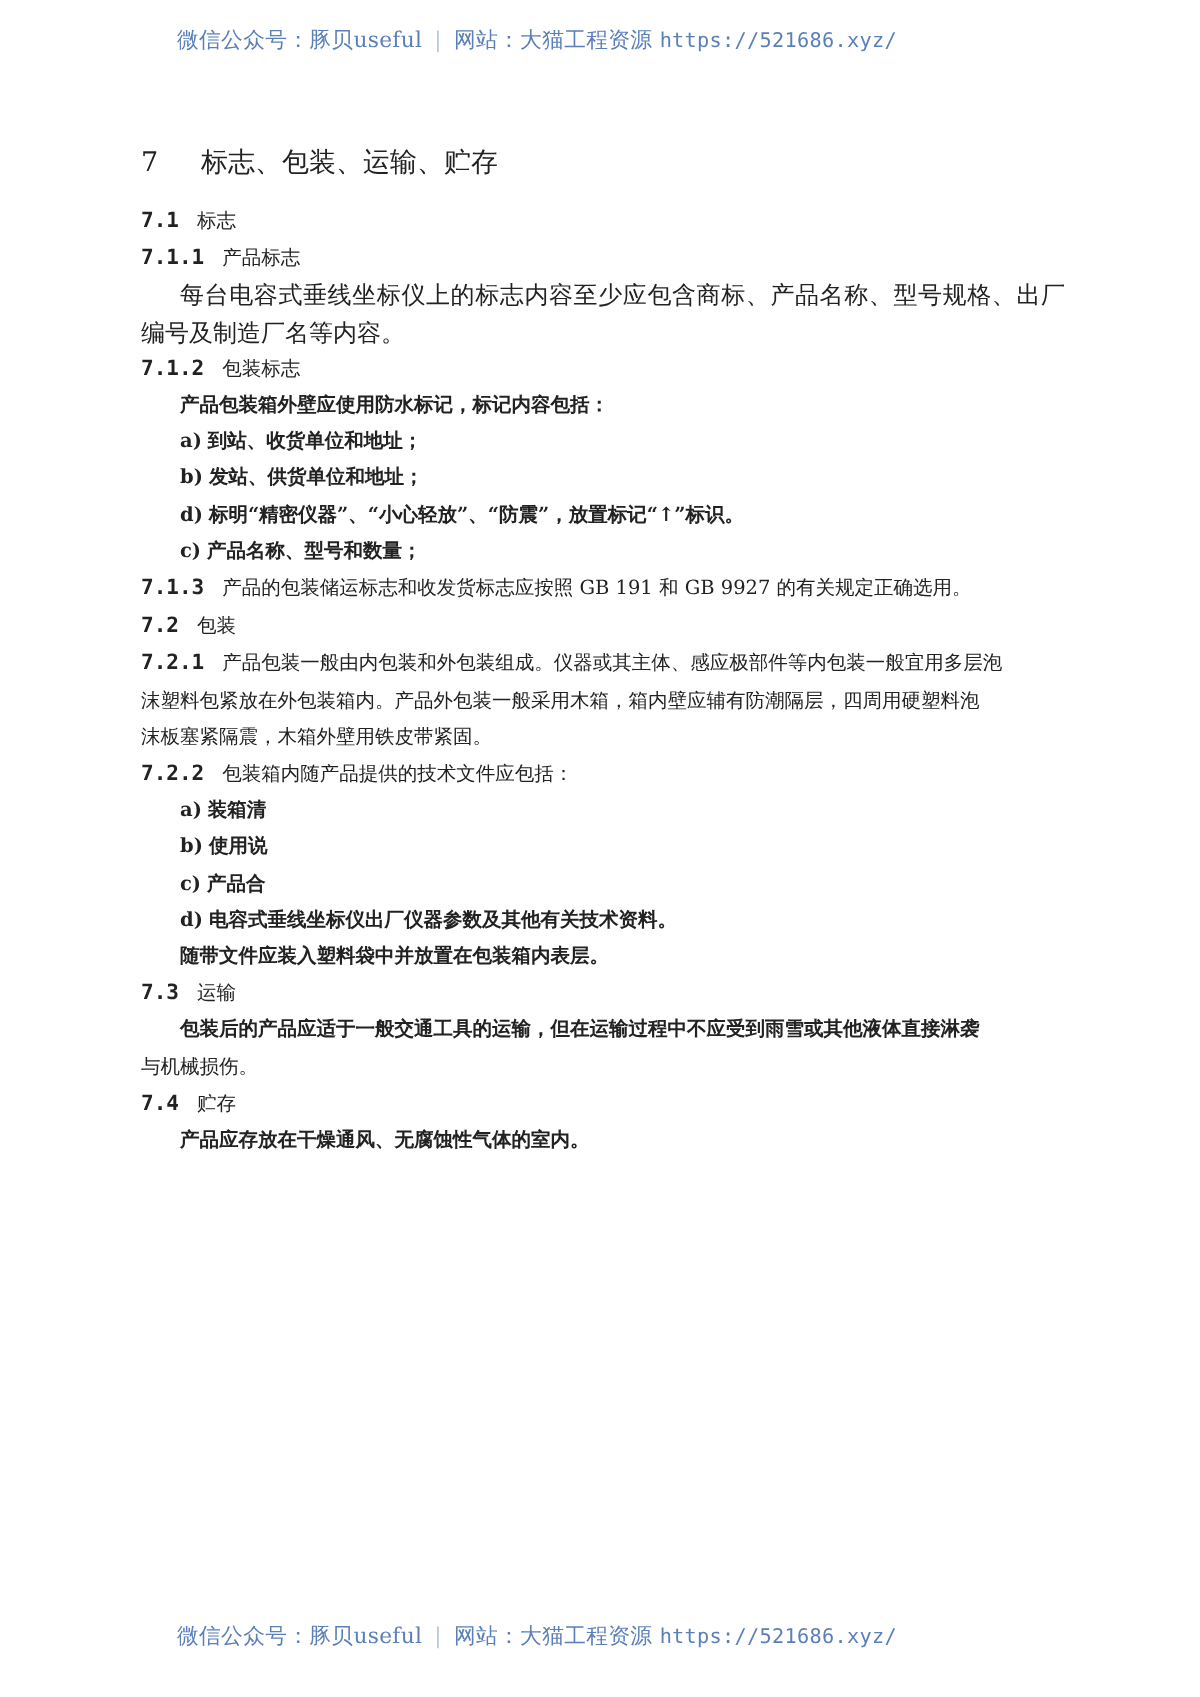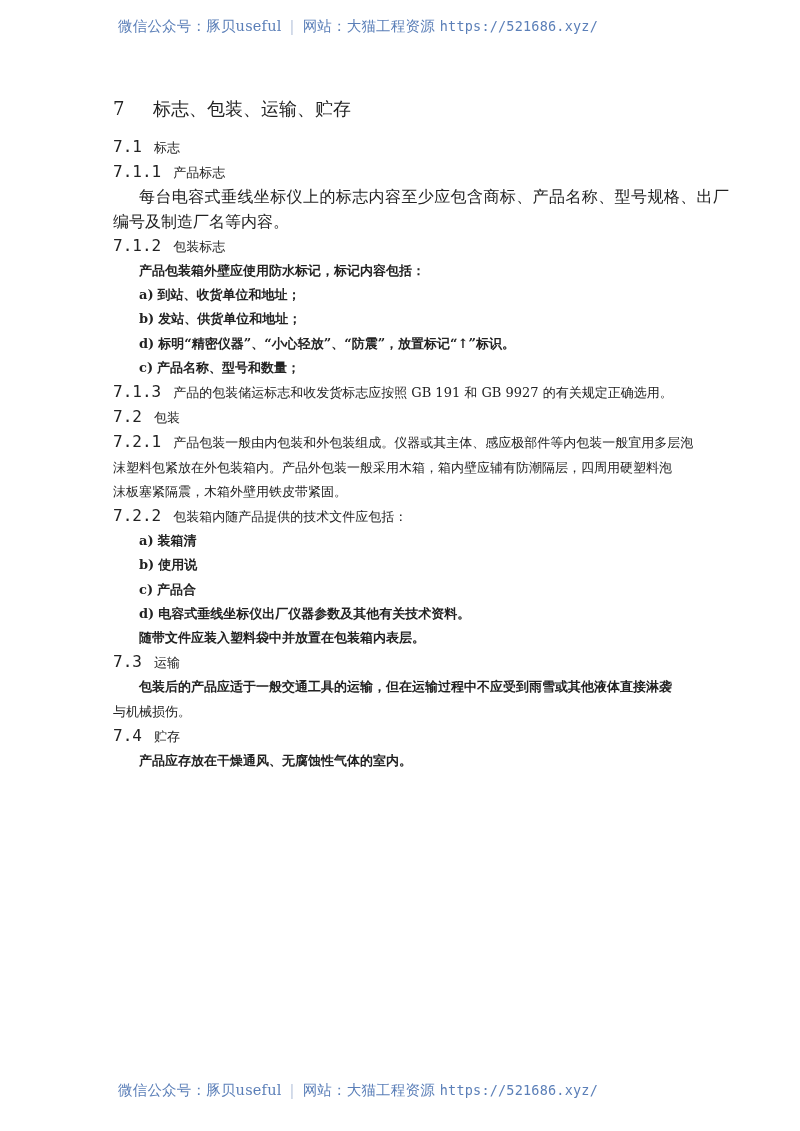--- a/index.html
+++ b/index.html
@@ -10,25 +10,25 @@
   }
   .watermark {
     position: absolute; left: 0; width: 716px; text-align: center;
     font-size: 14.5px; color: #5b7fb8; letter-spacing: 0.2px;
   }
   .watermark .sep { color: #b8c6dc; margin: 0 8px; }
   .watermark .url { font-family: "DejaVu Sans Mono", "Liberation Mono", monospace; font-size: 13.5px; }
   #wm-top { top: 17px; }
   #wm-bottom { top: 1081px; }
 
-  .content { position: absolute; left: 94px; top: 95px; width: 616px; margin-left: 19px; }
+  .content { position: absolute; left: 94px; top: 95px; width: 616px; }
   .h1 { font-size: 18px; font-weight: normal; height: 28px; line-height: 28px; margin: 0 0 12px 0; }
   .h1 .num { display: inline-block; width: 28px; }
   .line { font-size: 13px; line-height: 24.2px; white-space: nowrap; }
-  .num { font-family: "DejaVu Sans Mono", "Liberation Mono", monospace; font-weight: normal; font-size: 16px; color: #222; margin-right: 12px; }
+  .num { font-family: "DejaVu Sans Mono", "Liberation Mono", monospace; font-weight: bold; font-size: 14px; color: #222; margin-right: 12px; }
   .indent { padding-left: 26px; font-weight: bold; }
   .para { font-size: 16px; line-height: 24.2px; text-indent: 26px; white-space: normal; text-align: justify; }
   .item-label { margin-right: 4px; }
 </style>
 </head>
 <body>
 
 <div class="watermark" id="wm-top">
   <span>微信公众号：豚贝useful</span><span class="sep">|</span><span>网站：大猫工程资源</span> <span class="url">https://521686.xyz/</span>
 </div>

